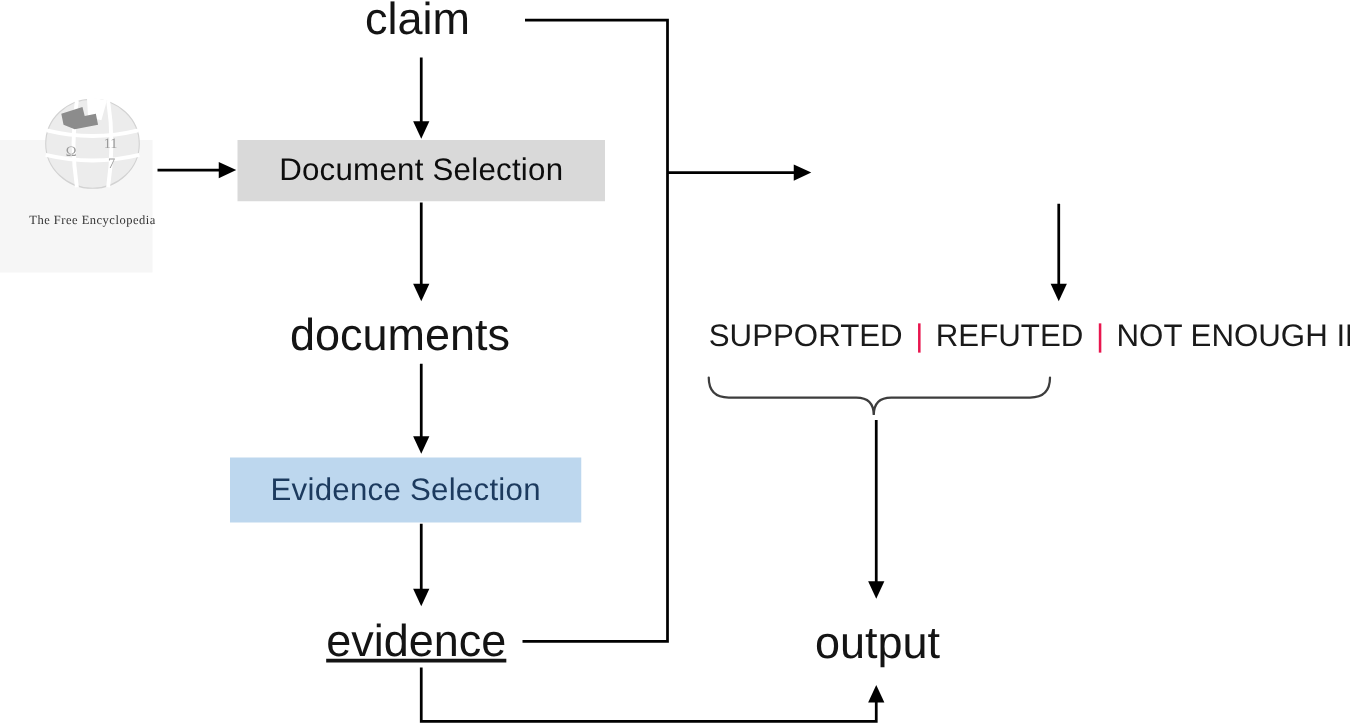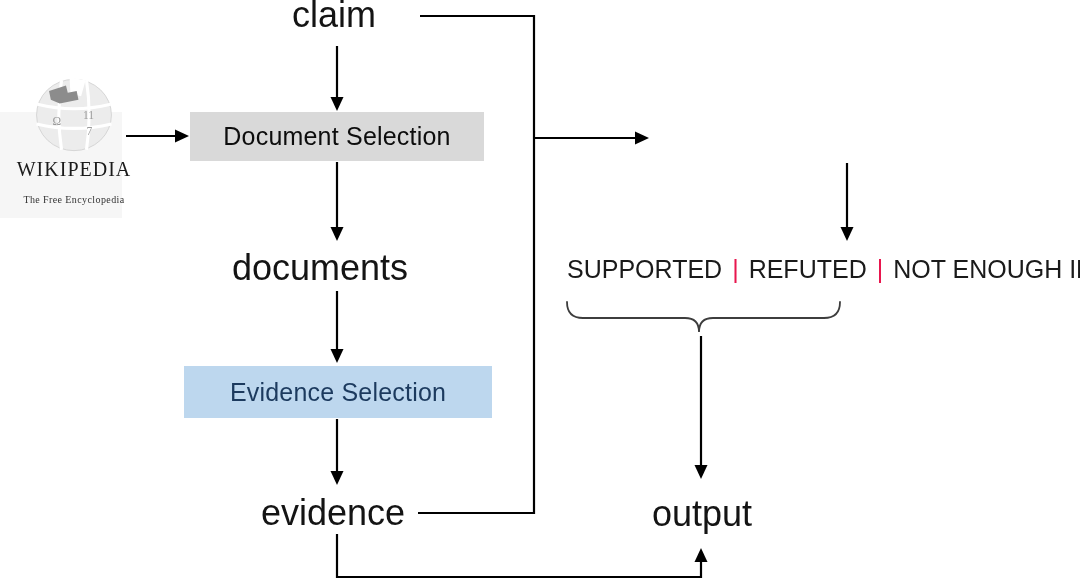--- a/index.html
+++ b/index.html
@@ -11,21 +11,21 @@
   .logo-backdrop{position:absolute;left:0;top:112px;width:122px;height:106px;background:#f6f6f6;z-index:0;}
   .node-label{
     position:absolute;transform:translateX(-50%);z-index:2;
     font-size:36px;line-height:30px;color:#141414;white-space:nowrap;text-align:center;
   }
   .box{
     position:absolute;z-index:2;display:flex;align-items:center;justify-content:center;
     font-weight:normal;font-size:25px;white-space:nowrap;letter-spacing:0.2px;
   }
   .box-docsel{left:190px;top:112px;width:294px;height:49px;}
-  .box-evidsel{left:184px;top:366px;width:308px;height:52px;}
+  .box-evidsel{left:184px;top:366px;width:281px;height:52px;}
   .box-claimver{left:650px;top:112px;width:393px;height:50px;}
   .verdict-row{
     position:absolute;left:567px;top:255px;z-index:2;display:flex;gap:10px;
     font-size:25px;line-height:28px;color:#1a1a1a;white-space:nowrap;
   }
   .wiki{position:absolute;left:4px;top:74px;width:140px;z-index:2;text-align:center;}
   .wiki-globe{display:block;margin:0 auto;}
   .wiki-word{
     font-family:"Liberation Serif",serif;font-size:20px;line-height:20px;
     letter-spacing:1px;color:#1b1b1b;margin-top:3px;
@@ -97,27 +97,26 @@
         <path d="M64,7 Q70,46 64,85"></path>
       </g>
       <polygon points="45,4 63,7 58,25 46,22" fill="#ffffff"></polygon>
       <path d="M22,19 L41,13 L43,21 L53,19 L55,29 L34,33 L24,29 Z" fill="#8c8c8c"></path>
       <g fill="#9a9a9a" font-family="Liberation Serif, serif" font-size="13">
         <text x="26" y="57">Ω</text>
         <text x="60" y="50">11</text>
         <text x="64" y="68">7</text>
       </g>
     </svg>
-    <div class="wiki-word">WIKIPEDIA</div>
     <div class="wiki-tag">The Free Encyclopedia</div>
   </div>
 
   <div class="node-label" style="left:334px;top:0px;">claim</div>
   <div class="node-label" style="left:320px;top:253px;">documents</div>
-  <div class="node-label" style="left:333px;top:498px;">evidence</div>
+  <div class="node-label" style="left:333px;top:498px;text-decoration:underline;">evidence</div>
   <div class="node-label" style="left:702px;top:499px;">output</div>
 
   <div class="box box-docsel" style="background-color: rgb(217, 217, 217); color: rgb(13, 13, 13);">Document Selection</div>
   <div class="box box-evidsel" style="background-color: rgb(189, 215, 238); color: rgb(28, 58, 94);">Evidence Selection</div>
 
   <div class="verdict-row">
     <span>SUPPORTED</span>
     <span style="color: rgb(232, 22, 78);">|</span>
     <span>REFUTED</span>
     <span style="color: rgb(232, 22, 78);">|</span>

